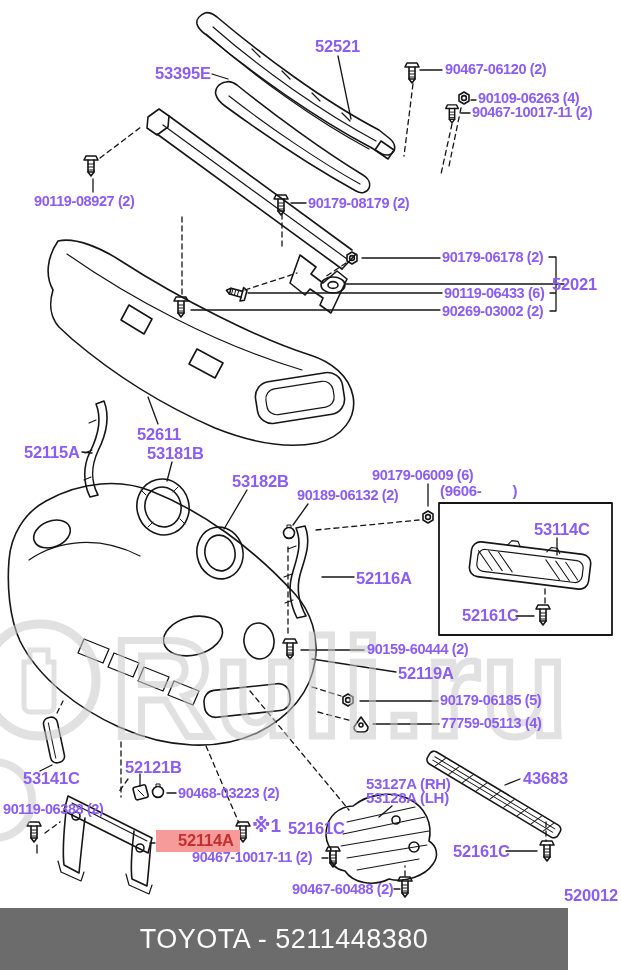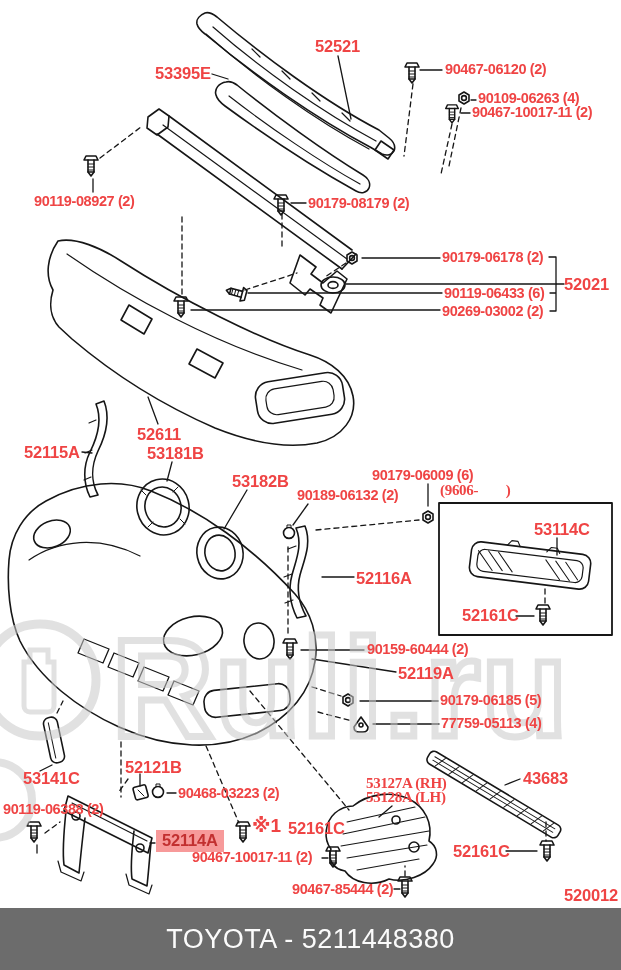--- a/index.html
+++ b/index.html
@@ -1,26 +1,26 @@
 <!DOCTYPE html>
 <html><head>
 <meta charset="utf-8">
 <style>
   html,body{margin:0;padding:0;background:#888;}
   #stage{position:relative;width:621px;height:970px;background:#ffffff;overflow:hidden;
          font-family:"Liberation Sans","DejaVu Sans",sans-serif;}
   #art{position:absolute;left:0;top:0;}
   .lbl{position:absolute;font-weight:700;font-size:14.5px;line-height:1.05;
-       letter-spacing:-0.4px;white-space:pre;color:#ef4444;}
+       letter-spacing:-0.4px;white-space:pre;color:#8b5cf6;}
   .big{font-size:16.5px;letter-spacing:-0.2px;}
-  .mid{font-size:15px;letter-spacing:-0.3px;font-family:Liberation Serif, serif;}
+  .mid{font-size:15px;letter-spacing:-0.3px;}
   .mark{font-size:19px;letter-spacing:0;}
   .hl{background:var(--highlight-bg,#f79a9a);color:var(--highlight-text,#c23030);
-      padding:2px 6px 3px 6px;}
-  .footer{position:absolute;left:0;top:908px;width:621px;height:62px;
+      padding:2px 6px 3px 22px;}
+  .footer{position:absolute;left:0;top:908px;width:568px;height:62px;
           background:var(--footer-bg,#6c6c6c);display:flex;align-items:center;
           justify-content:center;gap:20px;}
   .footer span{color:#fbfbfb;font-size:27px;letter-spacing:0.5px;}
 </style>
 </head>
 <body>
 
 <div id="stage" style="--highlight-bg: #f79a9a; --highlight-text: #c23030; --footer-bg: #6c6c6c; --line: #161616; --watermark: #c9c9c9;">
 
   <svg id="art" width="621" height="910" viewBox="0 0 621 910" xmlns="http://www.w3.org/2000/svg">
@@ -256,21 +256,21 @@
   <div class="lbl big" style="left:315px;top:38px">52521</div>
   <div class="lbl big" style="left:155px;top:65px">53395E</div>
   <div class="lbl" style="left:445px;top:62px">90467-06120 (2)</div>
   <div class="lbl" style="left:478px;top:91px">90109-06263 (4)</div>
   <div class="lbl" style="left:472px;top:105px">90467-10017-11 (2)</div>
   <div class="lbl" style="left:34px;top:194px">90119-08927 (2)</div>
   <div class="lbl" style="left:308px;top:196px">90179-08179 (2)</div>
   <div class="lbl" style="left:442px;top:250px">90179-06178 (2)</div>
   <div class="lbl" style="left:444px;top:286px">90119-06433 (6)</div>
   <div class="lbl" style="left:442px;top:304px">90269-03002 (2)</div>
-  <div class="lbl big" style="left:564px;top:276px">52021</div>
+  <div class="lbl big" style="left:552px;top:276px">52021</div>
   <div class="lbl big" style="left:137px;top:426px">52611</div>
   <div class="lbl big" style="left:24px;top:444px">52115A</div>
   <div class="lbl big" style="left:147px;top:445px">53181B</div>
   <div class="lbl big" style="left:232px;top:473px">53182B</div>
   <div class="lbl" style="left:372px;top:468px">90179-06009 (6)</div>
   <div class="lbl" style="left:297px;top:488px">90189-06132 (2)</div>
   <div class="lbl mid" style="left:440px;top:483px">(9606-        )</div>
   <div class="lbl big" style="left:534px;top:521px">53114C</div>
   <div class="lbl big" style="left:356px;top:570px">52116A</div>
   <div class="lbl big" style="left:462px;top:607px">52161C</div>
@@ -282,21 +282,21 @@
   <div class="lbl big" style="left:125px;top:759px">52121B</div>
   <div class="lbl" style="left:178px;top:786px">90468-03223 (2)</div>
   <div class="lbl mid" style="left:366px;top:776px">53127A (RH)</div>
   <div class="lbl mid" style="left:366px;top:790px">53128A (LH)</div>
   <div class="lbl big" style="left:523px;top:770px">43683</div>
   <div class="lbl mark" style="left:252px;top:816px">※1</div>
   <div class="lbl big" style="left:288px;top:820px">52161C</div>
   <div class="lbl big hl" style="left:156px;top:830px">52114A</div>
   <div class="lbl" style="left:192px;top:850px">90467-10017-11 (2)</div>
   <div class="lbl" style="left:3px;top:802px">90119-06388 (2)</div>
-  <div class="lbl" style="left:292px;top:882px">90467-85444 (2)</div>
+  <div class="lbl" style="left:292px;top:882px">90467-60488 (2)</div>
   <div class="lbl big" style="left:453px;top:843px">52161C</div>
   <div class="lbl big" style="left:564px;top:887px">520012</div>
 
   <div class="footer">
     <span>TOYOTA - 5211448380</span>
   </div>
 
 </div>
 
 </body></html>

